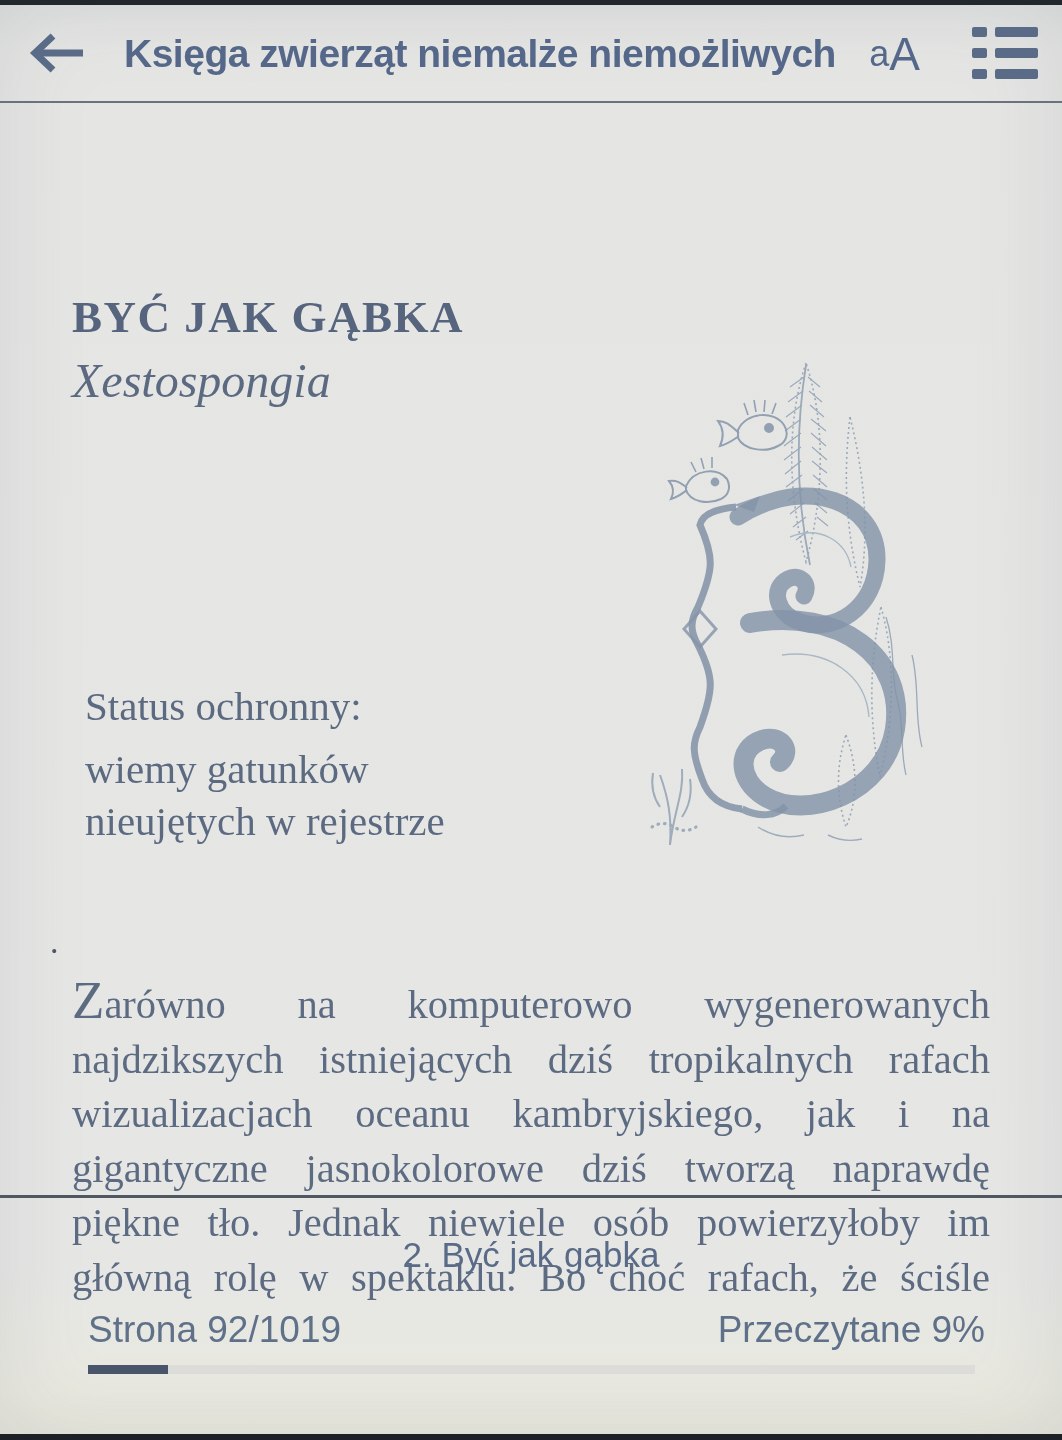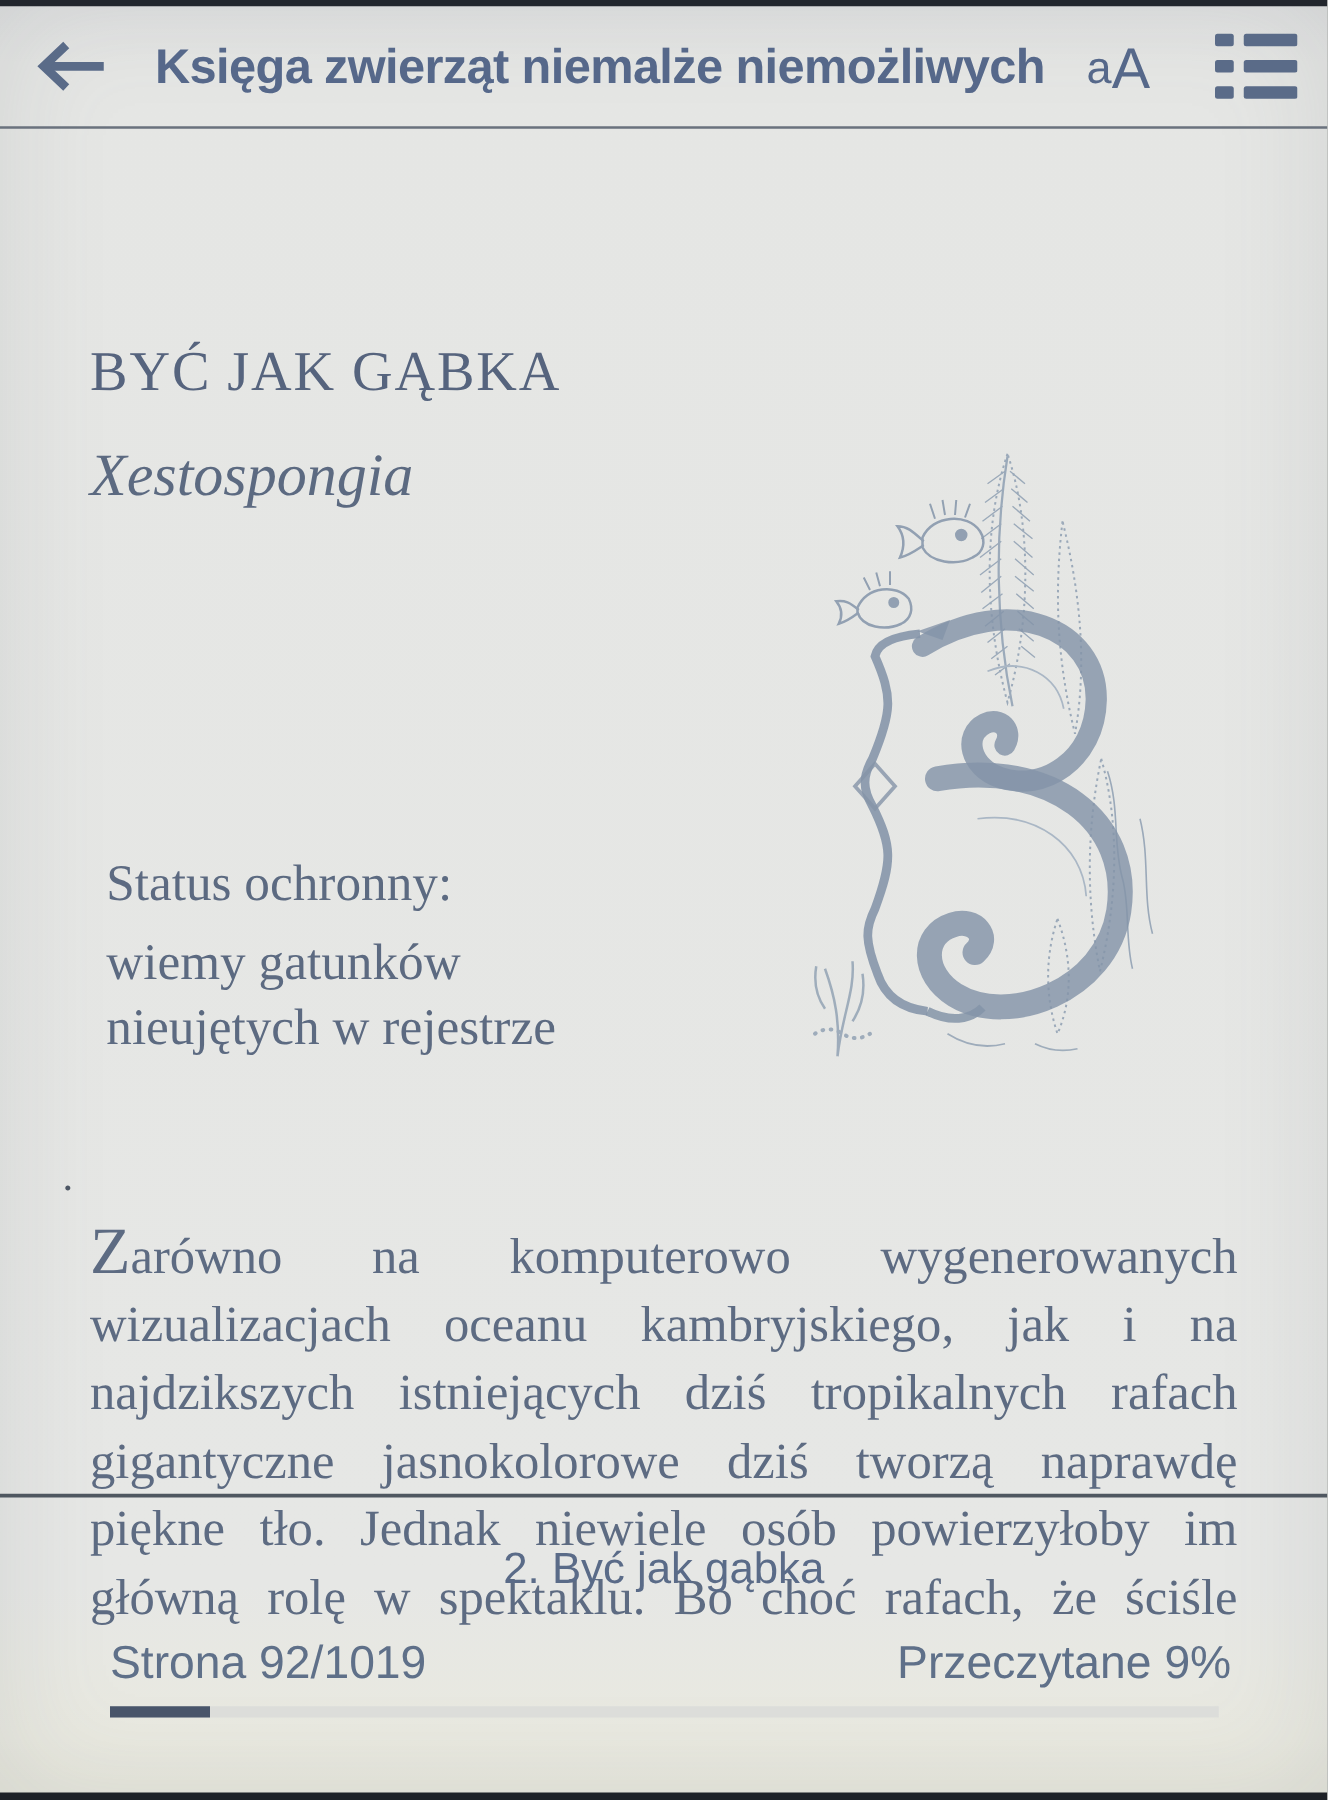--- a/index.html
+++ b/index.html
@@ -20,21 +20,21 @@
   .header:after{content:"";position:absolute;left:0;bottom:0;width:100%;height:2px;background:#6a727d;}
   .icon-btn{background:none;border:none;padding:0;cursor:pointer;display:flex;align-items:center;color:#5a6b88;}
   .back-btn{margin-left:2px;}
   .book-title{margin-left:36px;margin-right:auto;font-size:39px;font-weight:600;letter-spacing:-.5px;color:#56688a;white-space:nowrap;}
   .font-btn{font-family:"Liberation Sans",sans-serif;font-size:46px;color:#56688a;margin-right:52px;line-height:1;}
   .font-btn .small-a{font-size:36px;}
 
   
   .content{position:absolute;top:105px;left:0;width:100%;height:1091px;
     font-family:"Liberation Serif","DejaVu Serif",serif;color:#5c6a81;}
-  .chapter-heading{position:absolute;top:166px;left:72px;margin:0;font-size:45px;font-weight:400;letter-spacing:1.5px;color:#56647e;}
+  .chapter-heading{position:absolute;top:186px;left:72px;margin:0;font-size:45px;font-weight:700;letter-spacing:1.5px;color:#56647e;}
   .species-name{position:absolute;top:248px;left:72px;font-style:italic;font-size:48px;color:#5c6a81;}
   .tax-line{position:absolute;left:85px;font-size:41px;white-space:nowrap;}
   .tax-line.t0{top:390px;}
   .tax-line.t1{top:458px;}
   .tax-line.t2{top:511px;}
   .tax-line.t3{top:577px;}
   .tax-line.t4{top:640px;}
   .tax-line.t5{top:692px;}
   .stray-dot{position:absolute;left:50px;top:818px;font-size:34px;color:#4c5664;}
 
@@ -139,22 +139,22 @@
 
       <g stroke="#92a2b4" fill="none" stroke-width="2" opacity=".85">
         <path d="M32,490 C34,462 30,442 22,420 M32,490 C36,456 46,438 44,414 M44,462 C52,450 54,437 52,424 M22,452 C15,442 13,430 15,418"></path>
         <path d="M14,472 q11,-7 22,0 q11,7 22,0" stroke-linecap="round" stroke-dasharray="0.6,6" stroke-width="3.2"></path>
         <path d="M120,472 q22,14 46,8 M190,480 q16,8 34,4" stroke-width="1.4"></path>
       </g>
     </svg>
 
     <div class="para">
       <div class="body-line drop">Zarówno na komputerowo wygenerowanych</div>
+      <div class="body-line">najdzikszych istniejących dziś tropikalnych rafach</div>
       <div class="body-line">wizualizacjach oceanu kambryjskiego, jak i na</div>
-      <div class="body-line">najdzikszych istniejących dziś tropikalnych rafach</div>
       <div class="body-line">gigantyczne jasnokolorowe dziś tworzą naprawdę</div>
       <div class="body-line">piękne tło. Jednak niewiele osób powierzyłoby im</div>
       <div class="body-line">główną rolę w spektaklu. Bo choć rafach, że ściśle</div>
     </div>
   </div>
 
   <div class="footer-divider"></div>
   <div class="footer">
     <div class="footer-chapter">2. Być jak gąbka</div>
     <div class="footer-page">Strona 92/1019</div>

